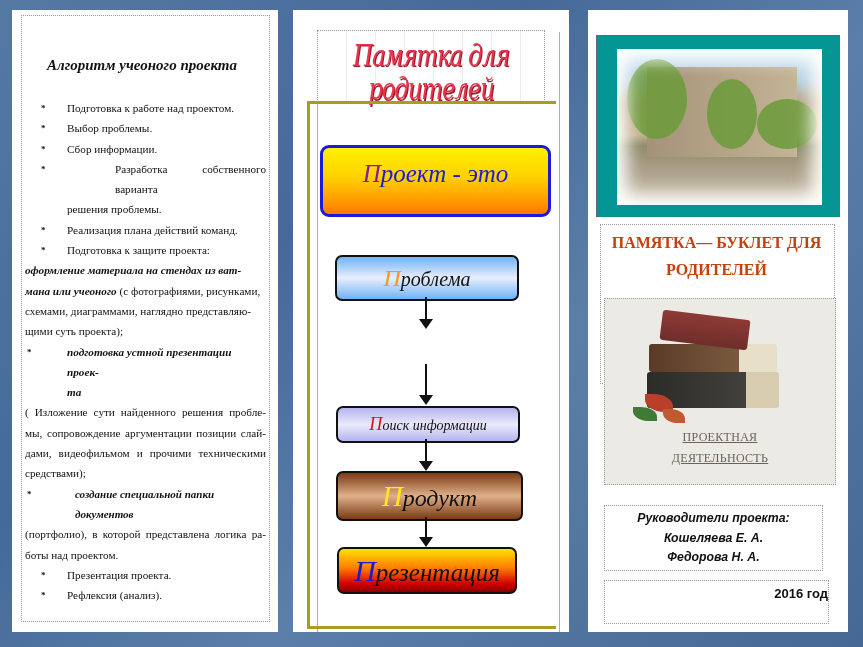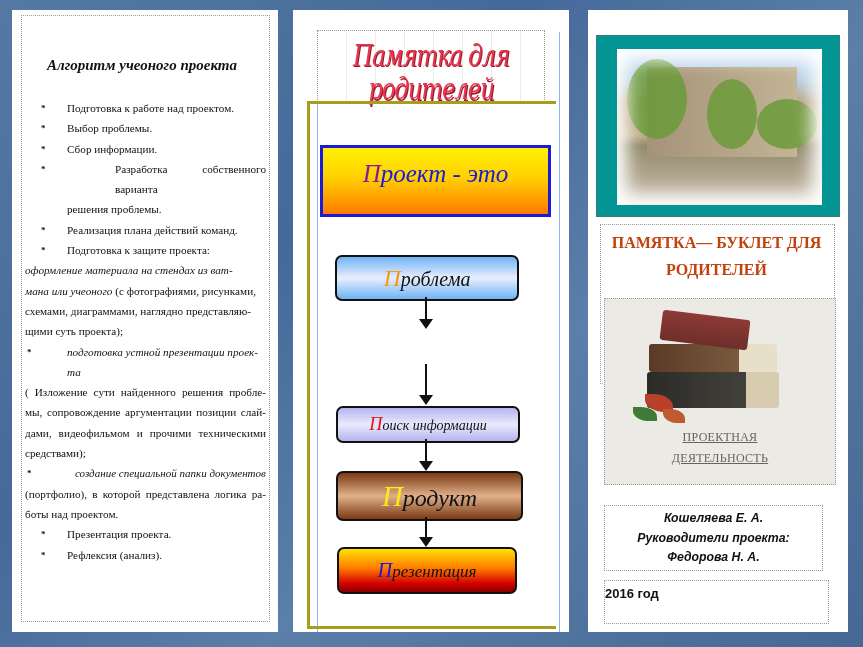--- a/index.html
+++ b/index.html
@@ -15,37 +15,37 @@
 
   
   .p1-frame { position:absolute; left:9px; top:5px; width:247px; height:605px; border:1px dotted #999; }
   .p1-title { position:absolute; left:20px; top:48px; width:220px; text-align:center; font-style:italic; font-weight:bold; font-size:15px; line-height:15px; color:#111; }
   .p1-body { position:absolute; left:11px; top:88px; width:243px; font-size:11.2px; color:#111; }
   .row { display:flex; line-height:20.3px; }
   .bul { width:44px; flex:0 0 44px; padding-left:18px; box-sizing:border-box; font-weight:bold; font-size:9px; }
   .b { font-weight:normal; }
   .just { text-align:justify; text-align-last:justify;margin-left:48px; }
   .para { line-height:20.3px; text-align:justify; padding-left:2px; }
-  .it { font-style:italic; font-weight:normal; }
+  .it { font-style:italic; font-weight:bold; }
 
   
   .p2-blue-l { position:absolute; left:24px; top:22px; width:1px; height:600px; background:#8ab6ec; }
   .p2-blue-r { position:absolute; left:266px; top:22px; width:1px; height:600px; background:#8ab6ec; }
   .p2-head { position:absolute; left:24px; top:20px; width:226px; height:72px; border:1px dotted #999; background:repeating-linear-gradient(90deg,#fff 0 28px,#ececec 28px 29px); }
   .p2-title { position:absolute; left:20px; top:36px; width:236px; text-align:center; font-family:"DejaVu Serif",serif; font-style:italic; font-size:23px; color:#e8364f; letter-spacing:-1.2px; transform:scaleY(1.3); text-shadow:1px 1px 0 #9a1b30; }
   .p2-box { position:absolute; left:14px; top:91px; width:246px; height:522px; border:3px solid #a79f1c; border-right:none; border-bottom-width:3px; }
-  .scroll { position:absolute; left:27px; top:135px; width:225px; height:66px; border:3px solid #1a1ad8; border-radius:0; background:linear-gradient(180deg,#fff100 0%,#ffd000 45%,#ff7a00 100%); }
+  .scroll { position:absolute; left:27px; top:135px; width:225px; height:66px; border:3px solid #1a1ad8; border-radius:9px; background:linear-gradient(180deg,#fff100 0%,#ffd000 45%,#ff7a00 100%); }
   .scroll-text { position:absolute; left:0; top:12px; width:100%; text-align:center; font-style:italic; font-size:25px; color:#1a1ad8; }
   .scroll-text .cap { color:#8a1a9a; }
   .flow { position:absolute; border:2px solid #111; border-radius:7px; text-align:center; font-style:italic; color:#111; }
   .f1 { left:42px; top:245px; width:180px; height:42px; background:linear-gradient(180deg,#6fb3f5,#e9eefd 50%,#6fb3f5); font-size:20px; line-height:42px; }
   .f2 { left:21px; top:320px; width:232px; height:34px; background:linear-gradient(180deg,#3e7a22,#b8dc96 50%,#3e7a22); font-size:16px; line-height:34px; }
   .f3 { left:43px; top:396px; width:180px; height:33px; background:linear-gradient(180deg,#b4b4ef,#eaeafc 50%,#b4b4ef); font-size:14px; line-height:33px;font-style:italic; }
   .f4 { left:43px; top:461px; width:183px; height:46px; background:linear-gradient(180deg,#7a3a14,#e0b08a 50%,#7a3a14); font-size:24px; line-height:46px; }
-  .f5 { left:44px; top:537px; width:176px; height:43px; background:linear-gradient(180deg,#ffe000,#ff7a00 45%,#d40000 80%,#8a0000); font-size:17px; line-height:43px;font-style:italic; }
+  .f5 { left:44px; top:537px; width:176px; height:43px; background:linear-gradient(180deg,#ffe000,#ff7a00 45%,#d40000 80%,#8a0000); font-size:25px; line-height:43px;font-style:italic; }
   .arrow { position:absolute; width:2px; background:#111; }
   .arrow::after { content:""; position:absolute; left:-6px; bottom:-8px; border-left:7px solid transparent; border-right:7px solid transparent; border-top:10px solid #111; }
   .a1 { left:132px; top:287px; height:24px; }
   .a2 { left:132px; top:354px; height:33px; }
   .a3 { left:132px; top:429px; height:24px; }
   .a4 { left:132px; top:507px; height:22px; }
 
   
   .photo-frame { position:absolute; left:8px; top:25px; width:244px; height:182px; background:#029594; border:1px dotted #666; box-sizing:border-box; }
   .photo { position:absolute; left:20px; top:13px; width:205px; height:156px; background:linear-gradient(180deg,#cfe5f5 0%,#b7d0e3 20%,#b69f7c 35%,#c4b08e 55%,#8e8a68 62%,#a79c84 75%,#cdc2b0 100%); overflow:hidden; }
@@ -54,21 +54,21 @@
   .vign { position:absolute; inset:0; box-shadow: inset 0 0 18px 10px #fff; }
   .title-box { position:absolute; left:12px; top:214px; width:233px; height:158px; border:1px dotted #999; }
   .p3-title { position:absolute; left:12px; top:219px; width:233px; text-align:center; font-weight:bold; font-size:16px; line-height:27px; color:#c2410c; }
   .books { position:absolute; left:16px; top:288px; width:230px; height:185px; background:#ebeae4; border:1px dotted #999; }
   .book1 { position:absolute; left:56px; top:16px; width:88px; height:30px; background:linear-gradient(180deg,#8e3a36,#6e2e2a); transform:rotate(7deg); border-radius:3px; }
   .book2 { position:absolute; left:44px; top:45px; width:128px; height:28px; background:linear-gradient(90deg,#5a3a26,#7a5a3e 70%,#e8dfc8 70%); border-radius:3px; }
   .book3 { position:absolute; left:42px; top:73px; width:132px; height:36px; background:linear-gradient(90deg,#2b2b28,#42403a 75%,#d8ccb0 75%); border-radius:3px; }
   .leaf { position:absolute; border-radius:0 70% 0 70%; }
   .books-label { position:absolute; left:0; top:128px; width:100%; text-align:center; font-size:12px; line-height:21px; color:#6a6258; text-decoration:underline; letter-spacing:.3px; }
   .lead-box { position:absolute; left:16px; top:495px; width:219px; height:66px; border:1px dotted #999; text-align:center; font-family:"Liberation Sans",sans-serif; font-style:italic; font-weight:bold; font-size:12.3px; line-height:19.5px; color:#111; padding-top:3px; box-sizing:border-box; }
-  .year-box { position:absolute; left:16px; top:570px; width:225px; height:44px; border:1px dotted #999; text-align:left; font-family:"Liberation Sans",sans-serif; font-weight:bold; font-size:13px; padding-top:5px; box-sizing:border-box; color:#111; }
+  .year-box { position:absolute; left:16px; top:570px; width:225px; height:44px; border:1px dotted #999; text-align:right; font-family:"Liberation Sans",sans-serif; font-weight:bold; font-size:13px; padding-top:5px; box-sizing:border-box; color:#111; }
 </style>
 </head>
 <body>
 
 <div class="panel" id="p1">
   <div class="p1-frame"></div>
   <div class="p1-title">Алгоритм учеоного проекта</div>
   <div class="p1-body">
     <div class="row">
         <span class="bul">*</span>
@@ -171,18 +171,18 @@
     <div class="book1"></div>
     <div class="leaf" style="left:40px;top:95px;width:28px;height:18px;background:#b8402a"></div>
     <div class="leaf" style="left:28px;top:108px;width:24px;height:14px;background:#3f7a36"></div>
     <div class="leaf" style="left:58px;top:110px;width:22px;height:14px;background:#c05a30"></div>
     <div class="books-label">
       <div>ПРОЕКТНАЯ</div>
       <div>ДЕЯТЕЛЬНОСТЬ</div>
     </div>
   </div>
   <div class="lead-box">
+    <div>Руководители проекта:</div>
     <div>Кошеляева Е. А.</div>
-    <div>Руководители проекта:</div>
     <div>Федорова Н. А.</div>
   </div>
   <div class="year-box"><span>2016 год</span></div>
 </div>
 
 </body></html>

